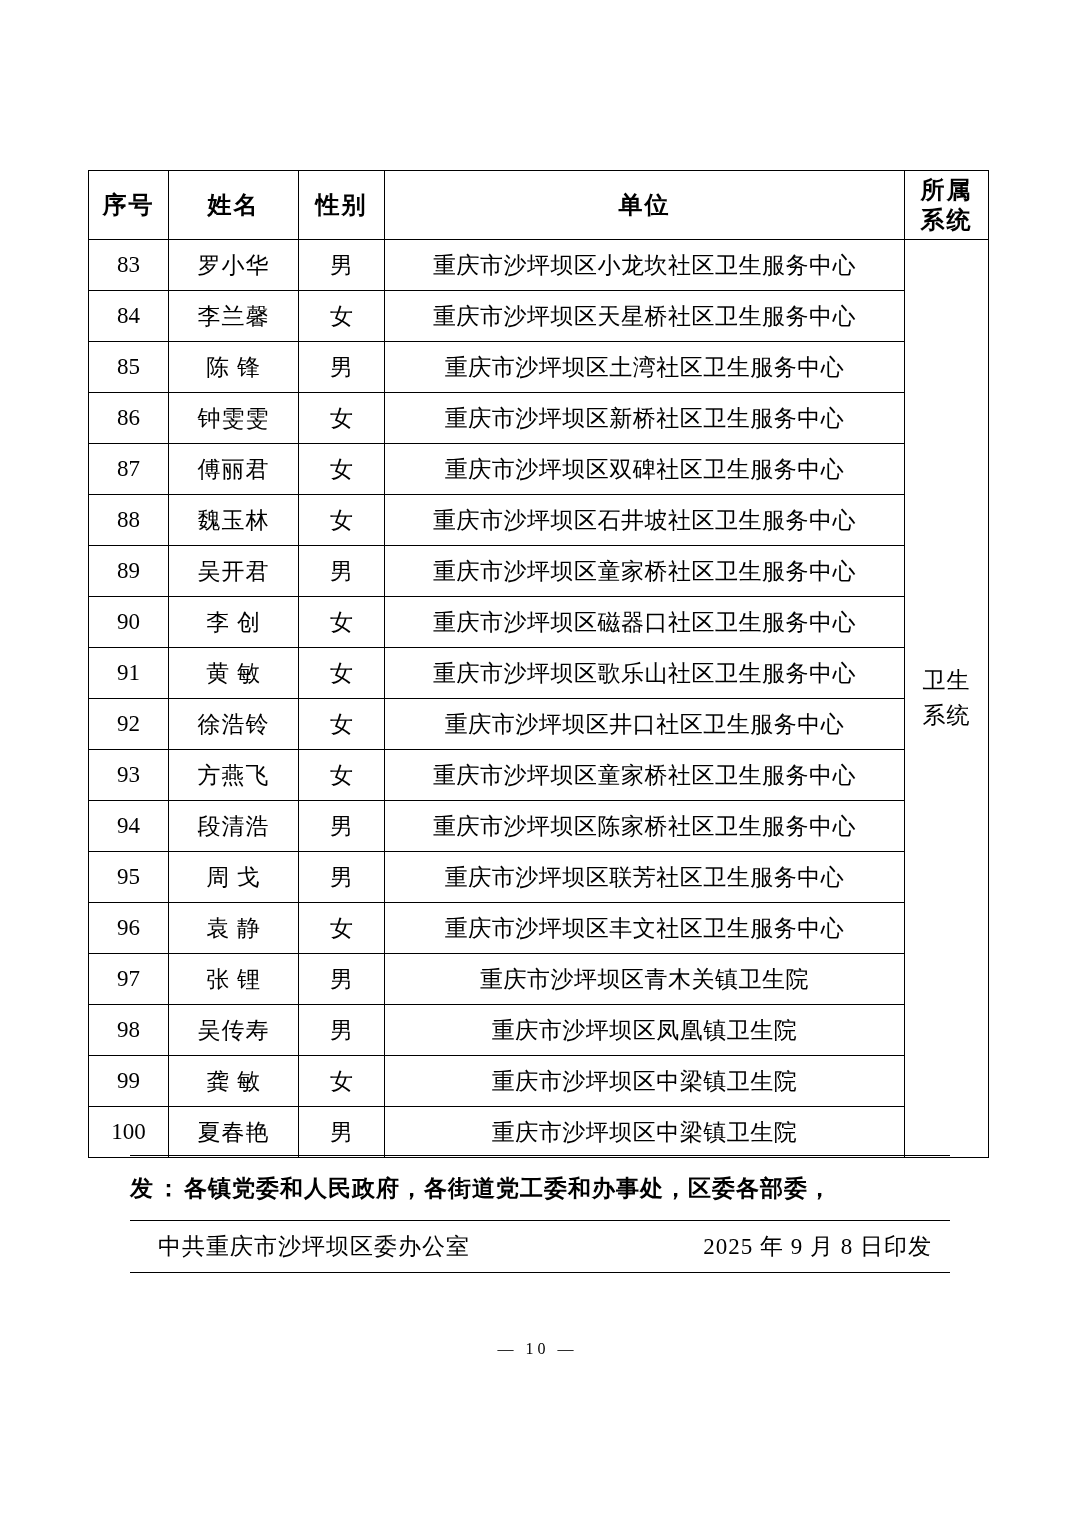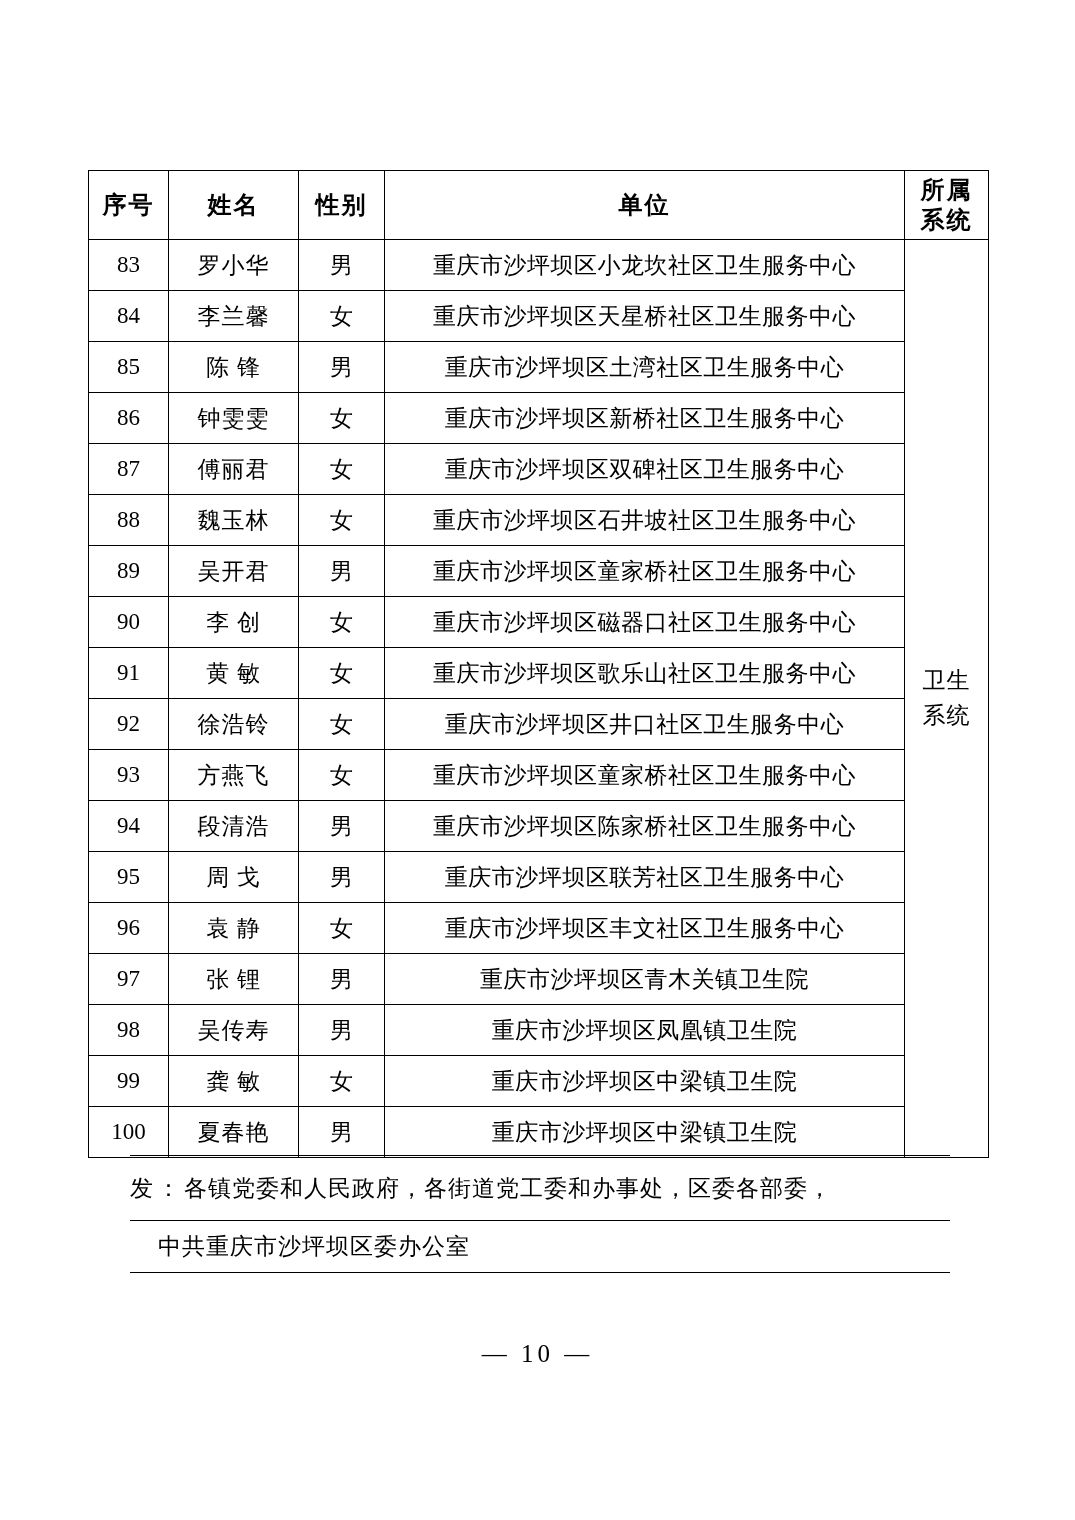--- a/index.html
+++ b/index.html
@@ -80,39 +80,39 @@
     border-top: 1px solid #000;
     margin: 0;
     height: 0;
   }
   .dist {
     font-size: 23px;
     line-height: 2.0;
     padding: 10px 0 8px 0;
     letter-spacing: 1px;
   }
-  .dist-line { display: block; }
+  .dist-line { display: block; font-weight: bold; }
   .dist-line.indent { padding-left: 44px; }
   .dist-label { letter-spacing: 4px; }
   .issuer-row {
     display: flex;
     justify-content: space-between;
     align-items: baseline;
     font-size: 23px;
     padding: 10px 18px 10px 28px;
     letter-spacing: 1px;
     gap: 48px;
   }
   .page-num {
     position: absolute;
     top: 1340px;
     left: 0;
     width: 1075px;
     text-align: center;
-    font-size: 25px;
+    font-size: 16px;
     letter-spacing: 4px;
   }
 </style>
 </head>
 <body>
 
 <div class="page">
 
   <table class="roster">
     <colgroup>
@@ -251,19 +251,20 @@
   </table>
 
   <div class="footer">
     <hr class="rule">
     <div class="dist">
       <span class="dist-line"><span class="dist-label">发：</span><span>各镇党委和人民政府，各街道党工委和办事处，区委各部委，</span></span>
     </div>
     <hr class="rule">
     <div class="issuer-row">
       <span>中共重庆市沙坪坝区委办公室</span>
+      <span>2025 年 9 月 8 日印发</span>
     </div>
     <hr class="rule">
   </div>
 
   <div class="page-num">— 10 —</div>
 
 </div>
 
 </body></html>

